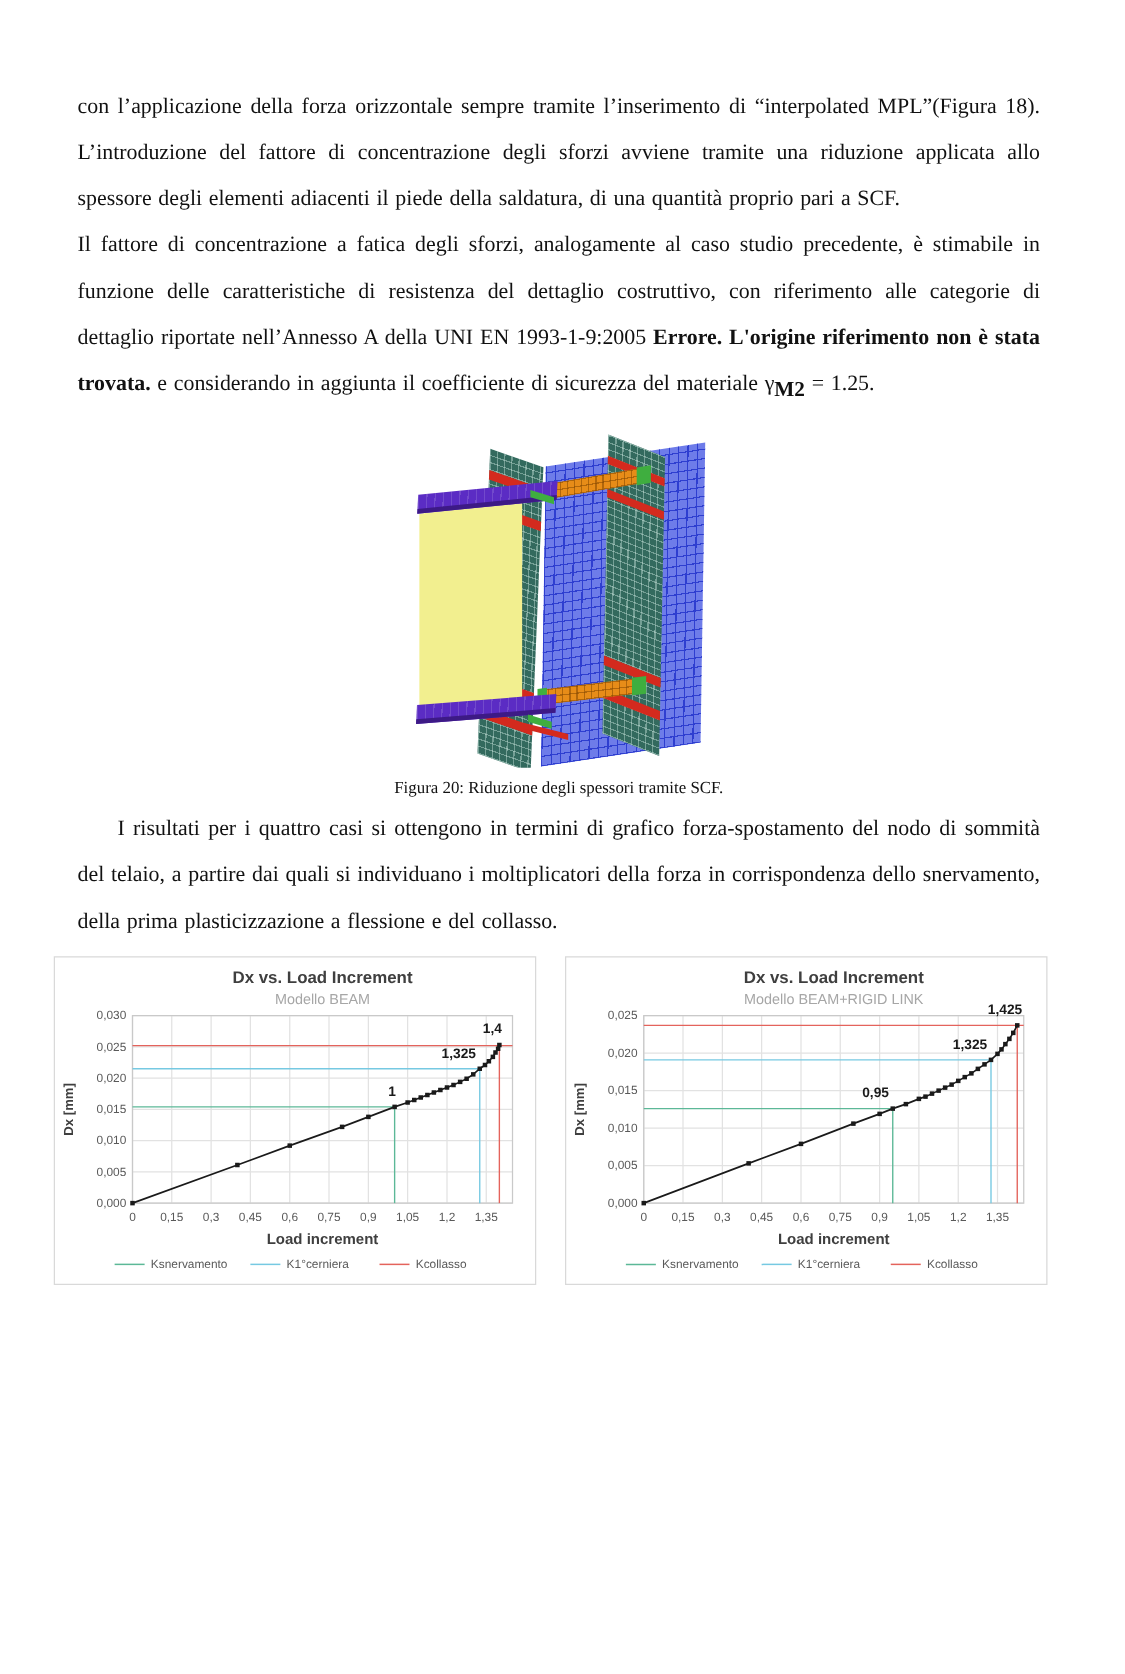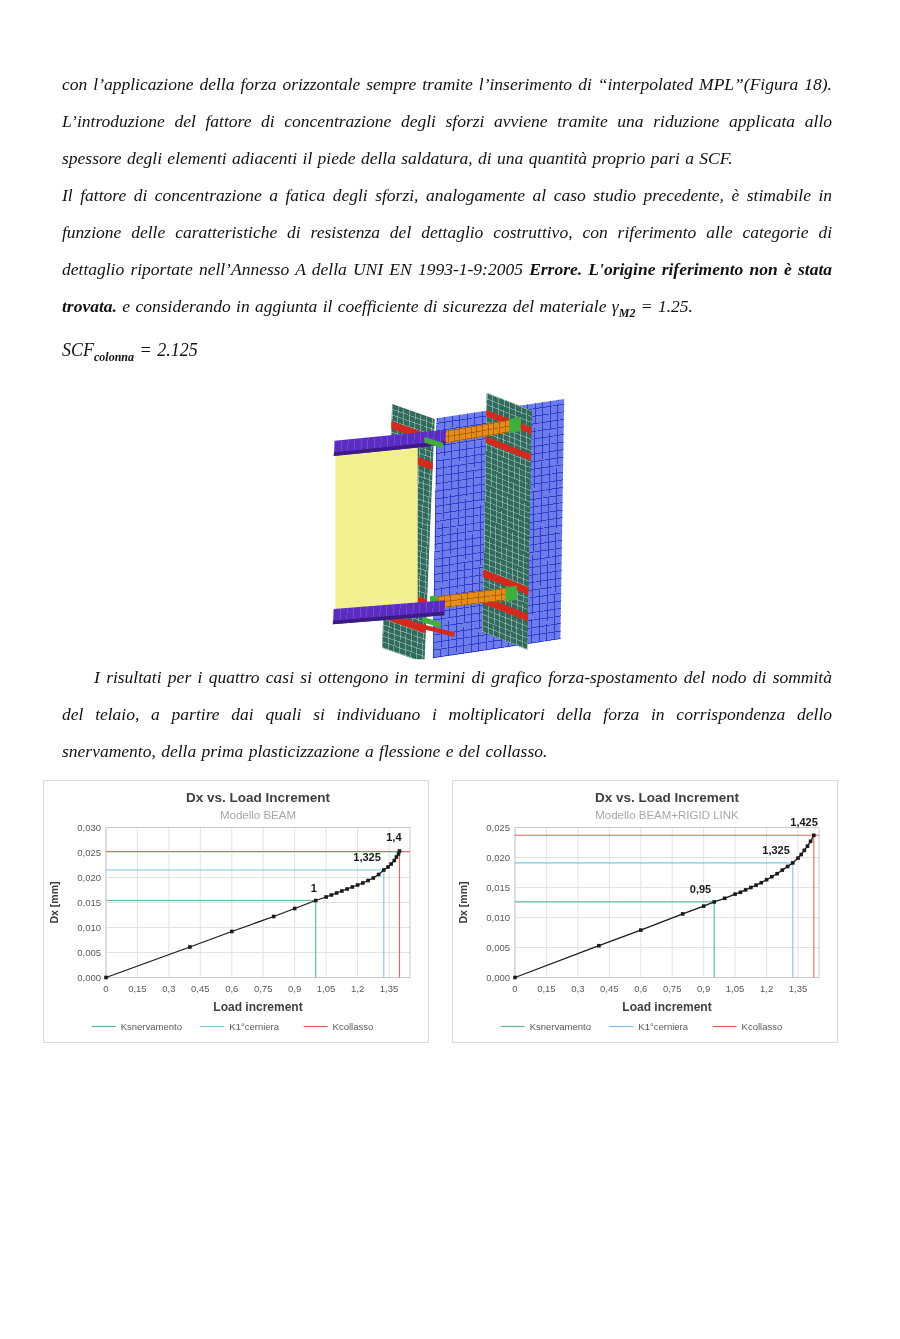--- a/index.html
+++ b/index.html
@@ -1,22 +1,22 @@
 <!DOCTYPE html>
 <html style="--c-teal: #336a5e; --c-blue: #6e7ce9; --c-blue-line: #2e3ed0; --c-orange: #e78c18; --c-yellow: #f2ef8f; --c-purple: #5b2cc4; --c-purple-dark: #3d1a86; --c-red: #d42a1e; --c-green: #3fae3f;"><head>
 <meta charset="utf-8">
 <style>
   html,body{margin:0;padding:0;background:#fff;}
   .page{width:900px;height:1339px;background:#fff;position:relative;overflow:hidden;
         font-family:"Liberation Serif",serif;color:#111;}
-  .text-col{padding:66px 68px 0 62px;font-style:italic;}
+  .text-col{padding:66px 68px 0 62px;}
   p.body-text{margin:0;font-size:17.5px;line-height:37px;text-align:justify;word-spacing:1px;}
   p.indent{text-indent:32px;}
   p.formula{text-align:left;font-size:18px;}
-  .formula sub,.math sub{font-weight:bold;font-size:12px;}
+  .formula sub,.math sub{font-weight:bold;font-size:17px;}
   .fig-caption{font-size:13.5px;text-align:center;margin:6px 0 4px;line-height:20px;}
 
   
   .figure-scale{width:322px;height:272px;margin:12px auto 0;position:relative;}
   .fem-figure{width:322px;height:288px;position:relative;overflow:hidden;
               transform:scale(.945);transform-origin:top center;}
   .fem-figure>div{position:absolute;left:0;top:0;transform-origin:0 0;}
   .mesh-teal{background-color:var(--c-teal,#336a5e);
     background-image:repeating-linear-gradient(90deg,rgba(215,240,232,.4) 0 1px,transparent 1px 6px),
                      repeating-linear-gradient(0deg,rgba(215,240,232,.4) 0 1px,transparent 1px 6px);}
@@ -54,21 +54,20 @@
 
 <div class="page">
   <div class="text-col">
 
     <p class="body-text">con l’applicazione della forza orizzontale sempre tramite l’inserimento di “interpolated MPL”(Figura 18). L’introduzione del fattore di concentrazione degli sforzi avviene tramite una riduzione applicata allo spessore degli elementi adiacenti il piede della saldatura, di una quantità proprio pari a SCF.</p>
 
     <p class="body-text"><span>Il fattore di concentrazione a fatica degli sforzi, analogamente al caso studio precedente, è stimabile in funzione delle caratteristiche di resistenza del dettaglio costruttivo, con riferimento alle categorie di dettaglio riportate nell’Annesso A della UNI EN 1993-1-9:2005 </span><b>Errore. L'origine riferimento non è stata trovata.</b><span> e considerando in aggiunta il coefficiente di sicurezza del materiale </span><span class="math"><span>γ</span><sub>M2</sub><span> = 1.25.</span></span></p>
 
 
 
-    <p class="body-text formula"><span>SCF</span><sub>colonna</sub><span> = 2.125</span></p>
 
     <div class="figure-scale">
       <div class="fem-figure">
         <div class="web-blue mesh-blue"></div>
 
         <div class="plate-left mesh-teal">
           <i class="band" style="top:7%"></i>
           <i class="band" style="top:18%"></i>
           <i class="band" style="top:74%"></i>
           <i class="band" style="top:85%"></i>
@@ -96,20 +95,21 @@
         </div>
         <div class="beam-flange-bottom solid-purple">
           <i class="edge"></i>
         </div>
         <div class="cap-green-top"></div>
         <div class="cap-green-bottom"></div>
         <div class="cap-red-bottom"></div>
       </div>
     </div>
 
+    <p class="fig-caption">Figura 20: Riduzione degli spessori tramite SCF.</p>
 
     <p class="body-text indent">I risultati per i quattro casi si ottengono in termini di grafico forza-spostamento del nodo di sommità del telaio, a partire dai quali si individuano i moltiplicatori della forza in corrispondenza dello snervamento, della prima plasticizzazione a flessione e del collasso.</p>
   </div>
 
   <div class="charts-row">
     <div class="chart-box"><svg viewBox="0 0 384 260" width="100%" height="100%" font-family="Liberation Sans, sans-serif">
           <line x1="62" y1="196.0" x2="366" y2="196.0" stroke="#e2e2e2" stroke-width="1"></line>
           <line x1="62" y1="171.0" x2="366" y2="171.0" stroke="#e2e2e2" stroke-width="1"></line>
           <line x1="62" y1="146.0" x2="366" y2="146.0" stroke="#e2e2e2" stroke-width="1"></line>
           <line x1="62" y1="121.0" x2="366" y2="121.0" stroke="#e2e2e2" stroke-width="1"></line>

